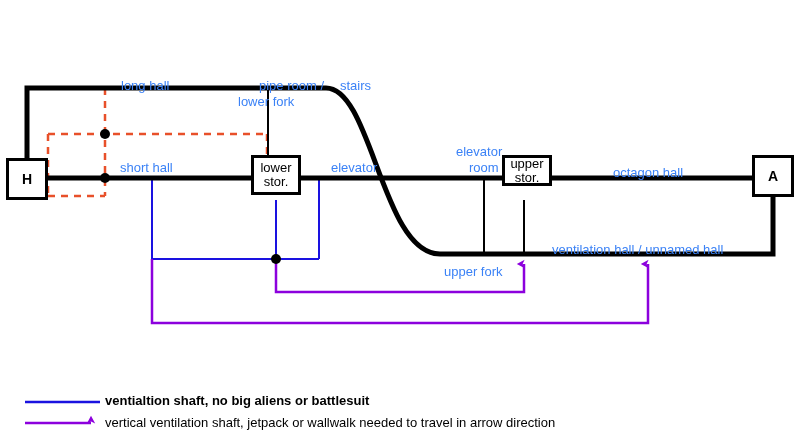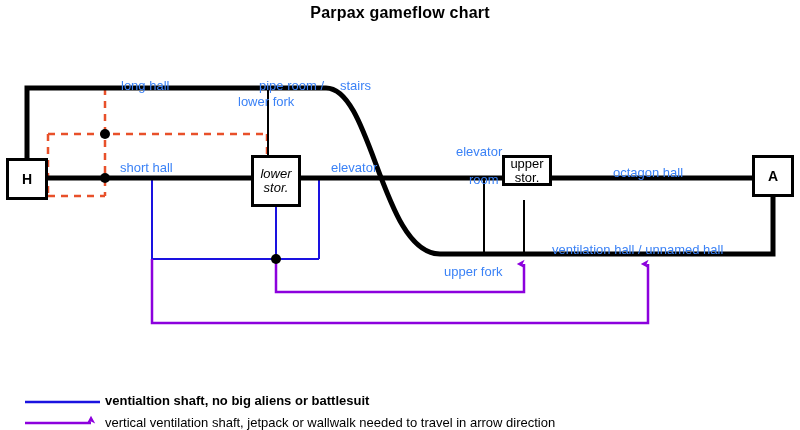--- a/index.html
+++ b/index.html
@@ -80,21 +80,20 @@
     top: 0;
     width: 75px;
     height: 16px;
   }
 </style>
 </head>
 <body>
 
 <div id="page">
 
-  <div id="chart-title">Parpax gameflow chart</div>
 
   <svg class="layer" viewBox="0 0 800 430">
     <g stroke="#e8502a" stroke-width="2.5" fill="none" stroke-dasharray="7,6">
 
       <path d="M 105,88 L 105,196"></path>
 
       <path d="M 48,134 L 267,134"></path>
 
       <path d="M 48,134 L 48,196"></path>
 
@@ -155,42 +154,42 @@
       <circle cx="105" cy="134" r="5"></circle>
       <circle cx="105" cy="178" r="5"></circle>
       <circle cx="276" cy="259" r="5"></circle>
     </g>
   </svg>
 
   <div class="nodebox terminal" style="left:6px; top:158px; width:42px; height:42px;">
     <span>H</span>
   </div>
 
-  <div class="nodebox" style="left:251px; top:155px; width:50px; height:52px;font-style:italic;">
+  <div class="nodebox" style="left:251px; top:155px; width:50px; height:40px;">
     <span>lower</span>
     <span>stor.</span>
   </div>
 
   <div class="nodebox" style="left:502px; top:155px; width:50px; height:31px;">
     <span>upper</span>
     <span>stor.</span>
   </div>
 
   <div class="nodebox terminal" style="left:752px; top:155px; width:42px; height:42px;">
     <span>A</span>
   </div>
 
   <div class="dlabel" style="left:121px; top:79px;">long hall</div>
   <div class="dlabel" style="left:236px; top:79px;margin-left:23px;">pipe room /</div>
   <div class="dlabel" style="left:238px; top:95px;">lower fork</div>
   <div class="dlabel" style="left:340px; top:79px;">stairs</div>
   <div class="dlabel" style="left:120px; top:161px;">short hall</div>
   <div class="dlabel" style="left:331px; top:161px;">elevator</div>
   <div class="dlabel" style="left:456px; top:145px;">elevator</div>
-  <div class="dlabel" style="left:469px; top:161px;margin-top:12px;">room</div>
+  <div class="dlabel" style="left:469px; top:161px;">room</div>
   <div class="dlabel" style="left:613px; top:166px;">octagon hall</div>
   <div class="dlabel" style="left:552px; top:243px;">ventilation hall / unnamed hall</div>
   <div class="dlabel" style="left:444px; top:265px;">upper fork</div>
 
 
   <div class="legend-row" style="top:393px; width:800px;font-weight:bold;">
     <svg class="legend-swatch" viewBox="0 0 75 16">
       <line x1="0" y1="9" x2="75" y2="9" stroke="#1a12e0" stroke-width="2.5"></line>
     </svg>
     <span class="legend-text">ventialtion shaft, no big aliens or battlesuit</span>

